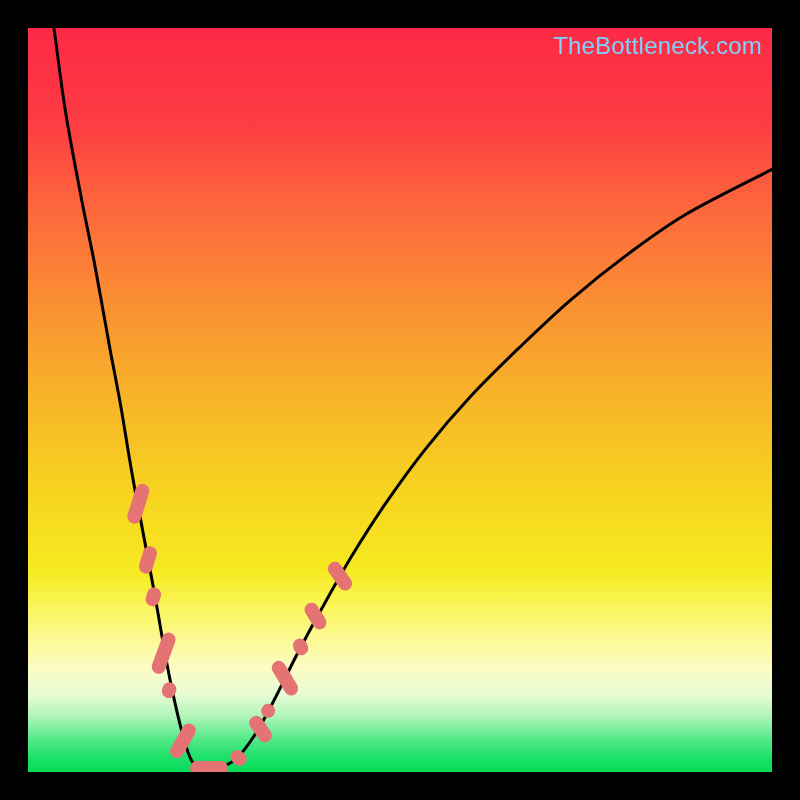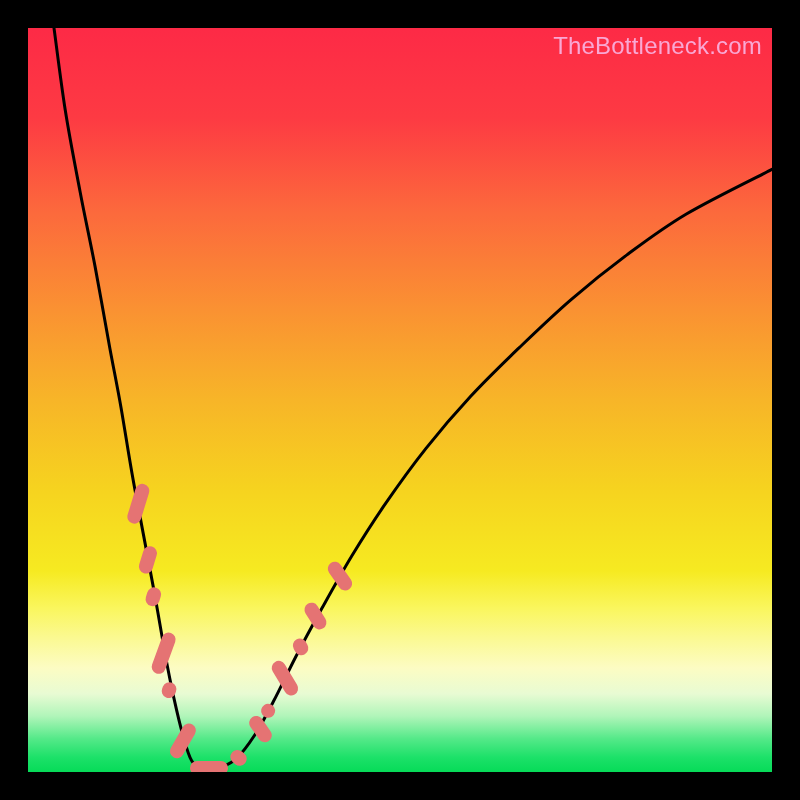--- a/index.html
+++ b/index.html
@@ -24,21 +24,21 @@
     left: 28px;
     top: 28px;
     width: 744px;
     height: 744px;
     overflow: hidden;
   }
   .attribution {
     position: absolute;
     top: 4px;
     right: 10px;
-    color: #f9a8d4;
+    color: #7dd3fc;
     font-size: 24px;
     font-weight: 500;
     letter-spacing: 0.2px;
     z-index: 5;
   }
   svg.bg {
     position: absolute;
     left: 0;
     top: 0;
     width: 744px;

